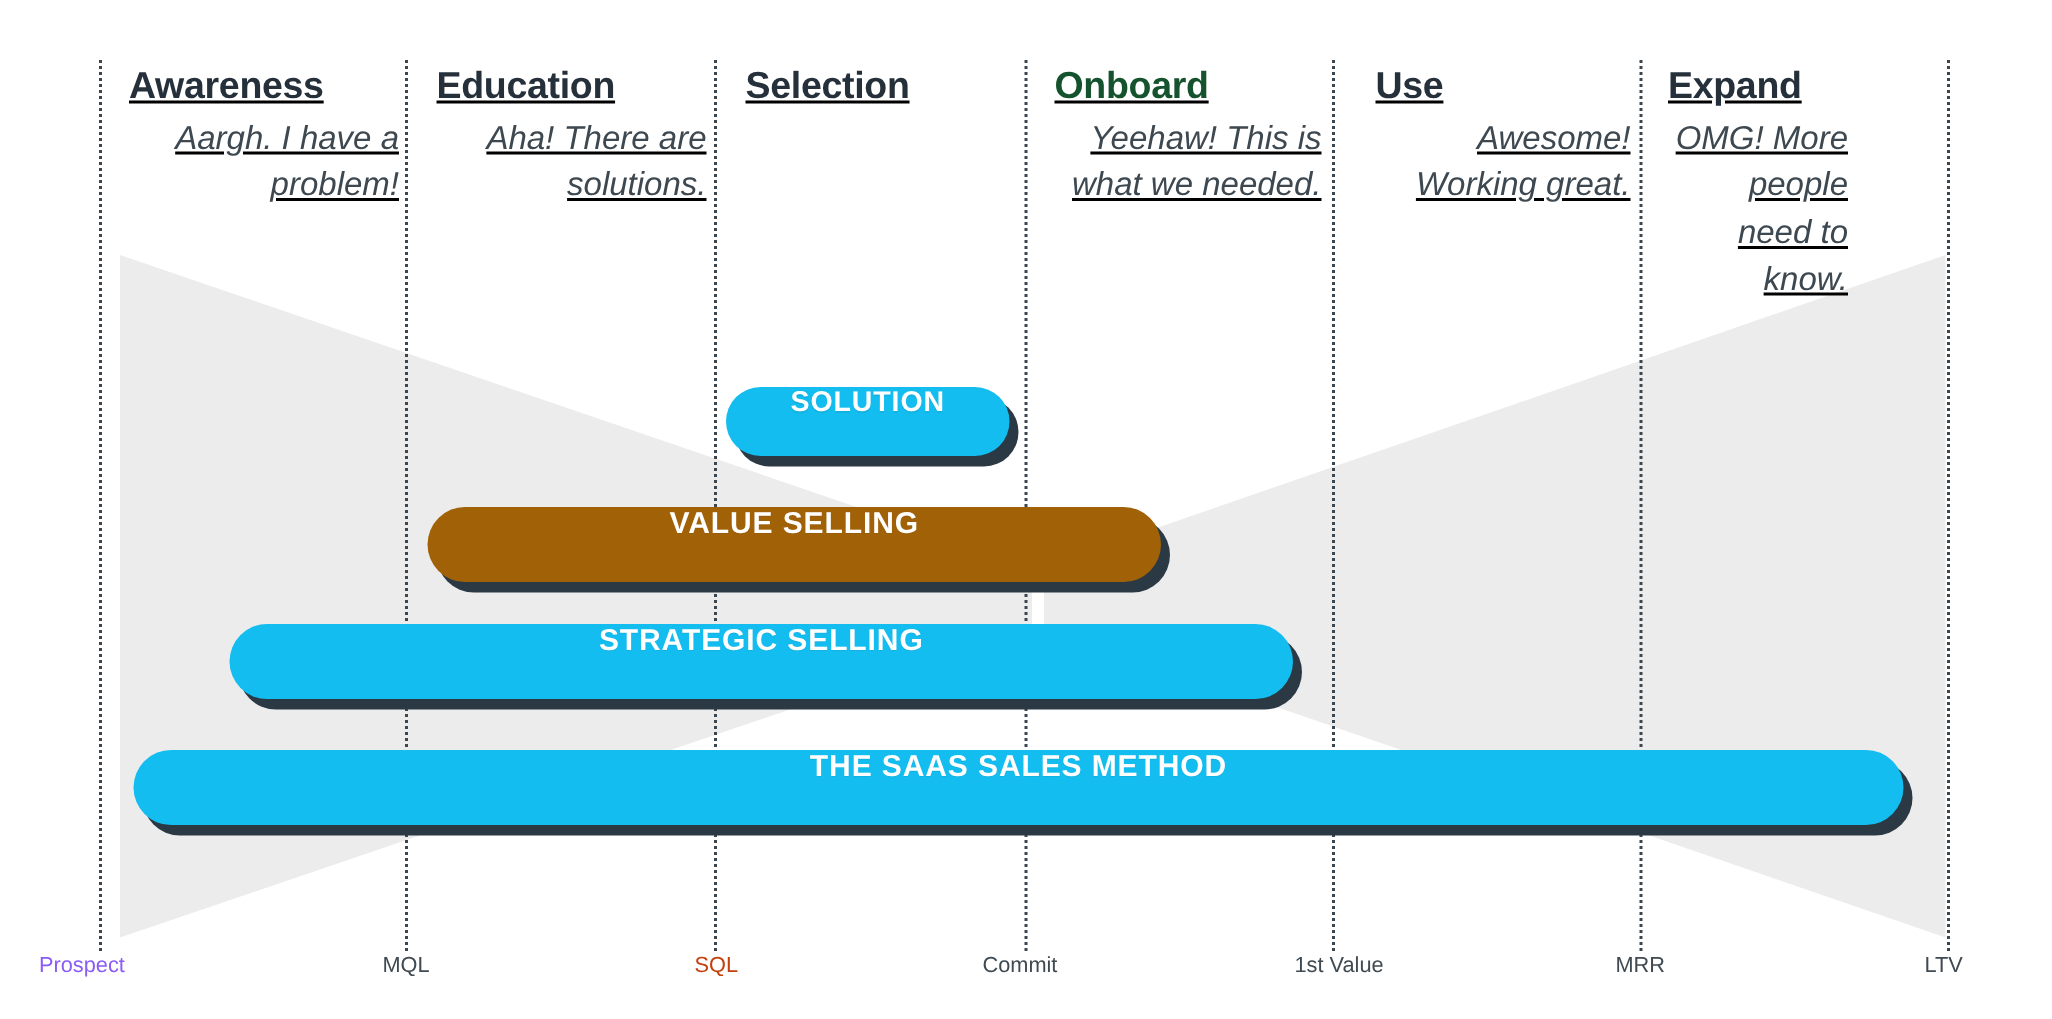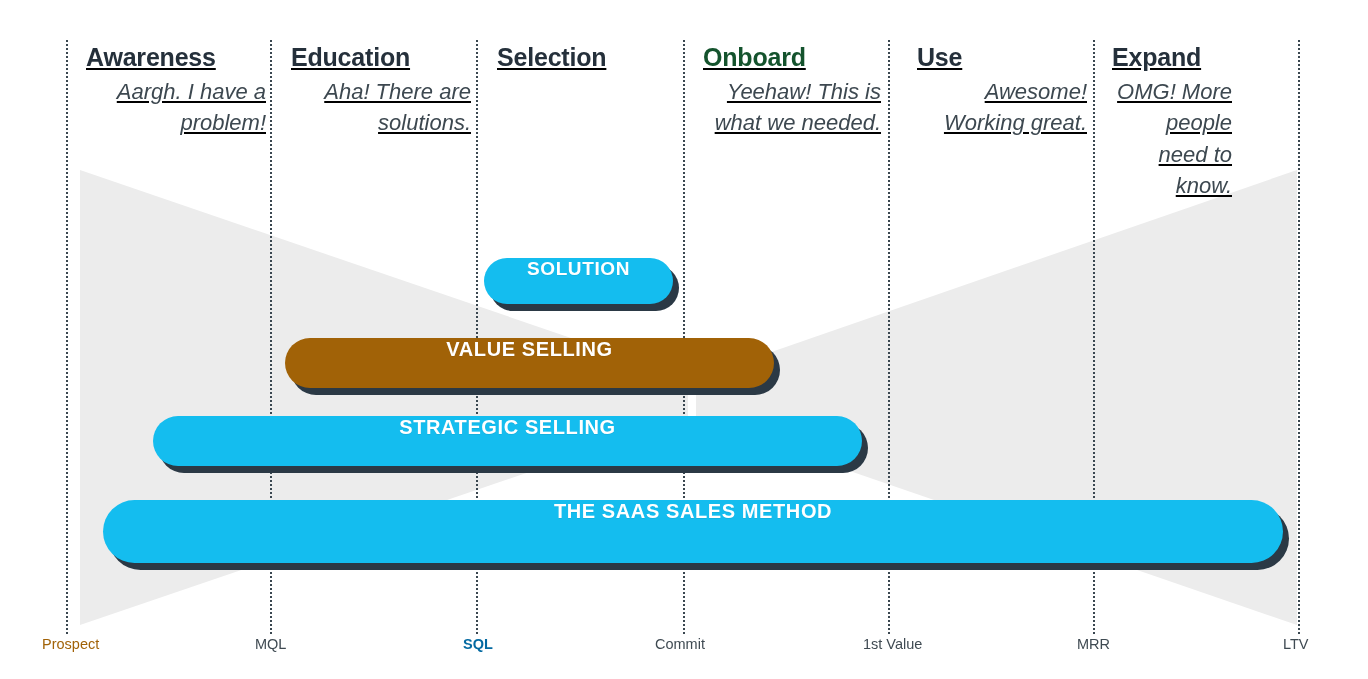--- a/index.html
+++ b/index.html
@@ -134,28 +134,28 @@
   <div id="bars">
       <div class="bar small" style="left: 484px; top: 258px; width: 189px; height: 46px; background: rgb(20, 189, 239); box-shadow: rgb(43, 57, 69) 6px 7px 0px 0px;">
         <span class="bar-label">SOLUTION</span>
       </div>
       <div class="bar" style="left: 285px; top: 338px; width: 489px; height: 50px; background: #a16207; box-shadow: rgb(43, 57, 69) 6px 7px 0px 0px;">
         <span class="bar-label">VALUE SELLING</span>
       </div>
       <div class="bar" style="left: 153px; top: 416px; width: 709px; height: 50px; background: rgb(20, 189, 239); box-shadow: rgb(43, 57, 69) 6px 7px 0px 0px;">
         <span class="bar-label">STRATEGIC SELLING</span>
       </div>
-      <div class="bar" style="left: 103px; top: 500px; width: 1180px; height: 63px; background: rgb(20, 189, 239); box-shadow: rgb(43, 57, 69) 6px 7px 0px 0px;">
+      <div class="bar" style="left: 89px; top: 500px; width: 1180px; height: 50px; background: rgb(20, 189, 239); box-shadow: rgb(43, 57, 69) 6px 7px 0px 0px;">
         <span class="bar-label">THE SAAS SALES METHOD</span>
       </div>
     </div>
 
   <div id="axis">
-      <div class="axis-label" style="left: 42px; color: #a16207;">Prospect</div>
+      <div class="axis-label" style="left: 26px; color: #8b5cf6;">Prospect</div>
       <div class="axis-label" style="left: 255px; color: rgb(63, 74, 82);">MQL</div>
-      <div class="axis-label" style="left: 463px; color: #0369a1; font-weight: bold;">SQL</div>
+      <div class="axis-label" style="left: 463px; color: #c2410c;">SQL</div>
       <div class="axis-label" style="left: 655px; color: rgb(63, 74, 82);">Commit</div>
       <div class="axis-label" style="left: 863px; color: rgb(63, 74, 82);">1st Value</div>
       <div class="axis-label" style="left: 1077px; color: rgb(63, 74, 82);">MRR</div>
       <div class="axis-label" style="left: 1283px; color: rgb(63, 74, 82);">LTV</div>
     </div>
 
 </div>
 
 </body></html>

